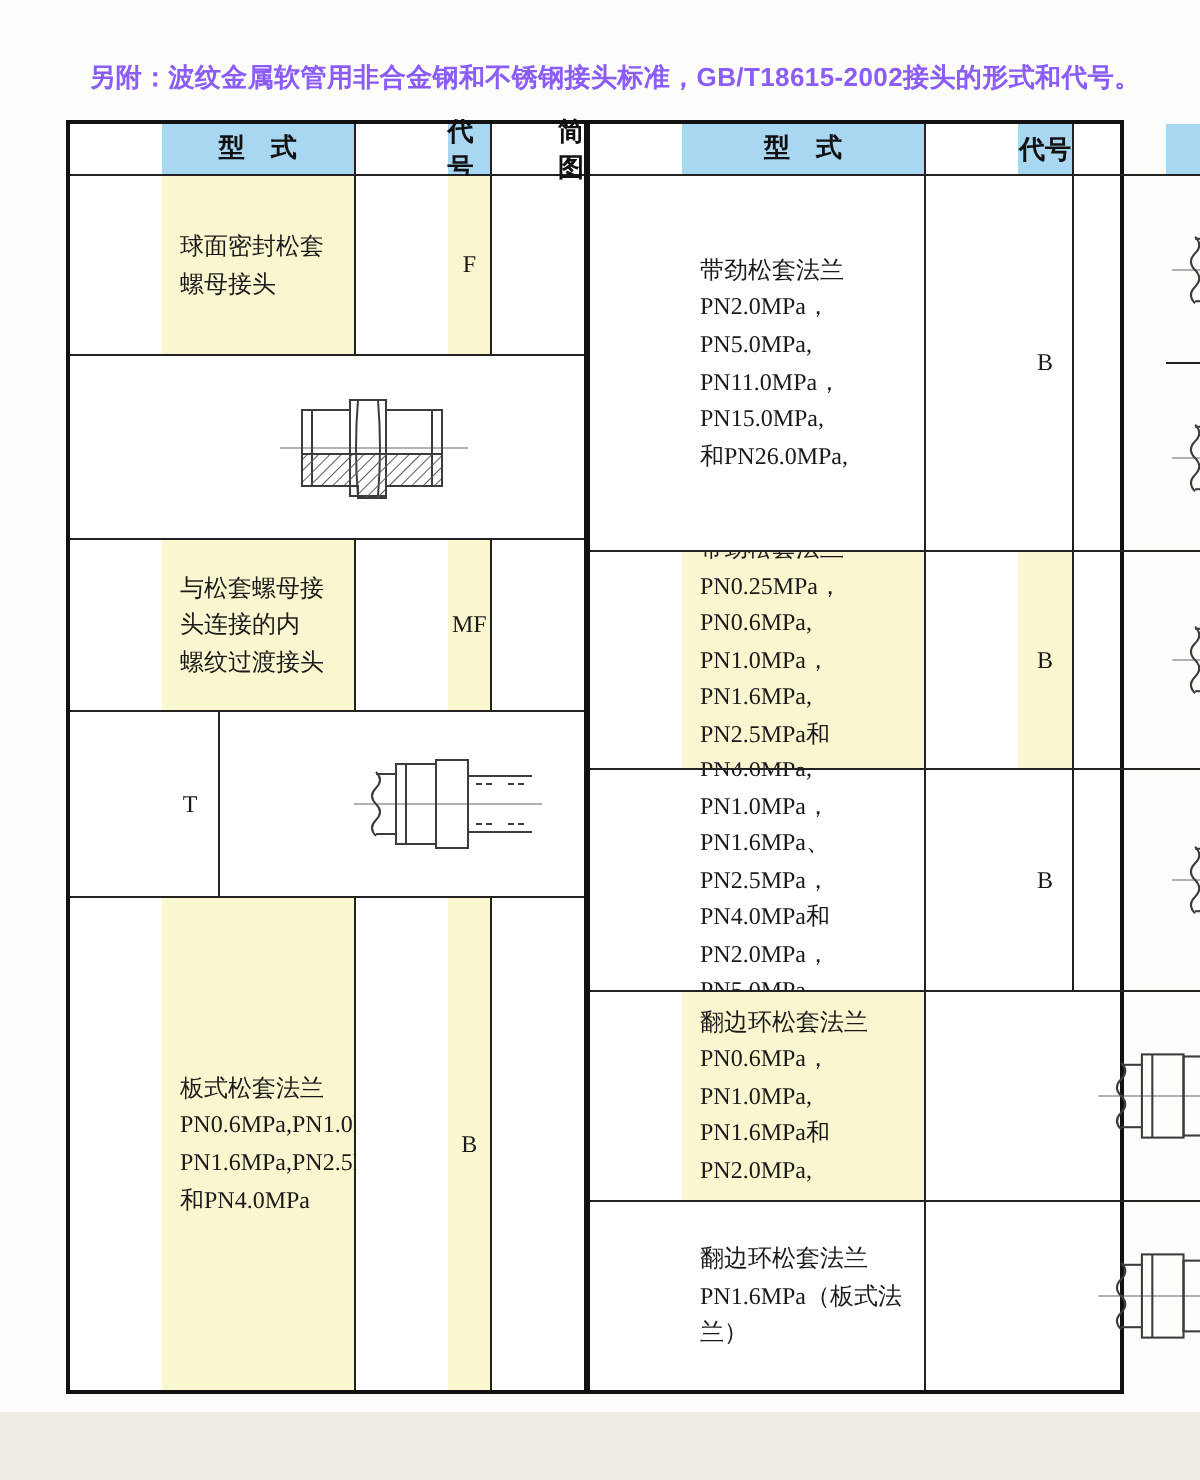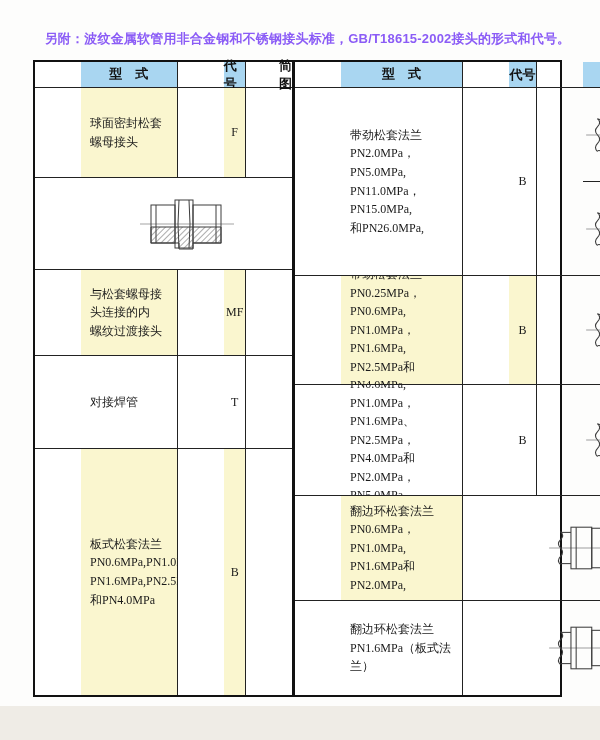--- a/index.html
+++ b/index.html
@@ -178,21 +178,20 @@
       <div class="cell c-code hl">MF</div>
       <div class="cell c-diag">
         <svg class="diag" width="100" height="72" viewBox="0 0 100 74">
             <use href="#cl"></use>
             <use href="#fmf"></use>
           </svg>
       </div>
     </div>
 
     <div class="row" style="height:92px">
-      <div class="cell c-type">对接焊管</div>
       <div class="cell c-code">T</div>
       <div class="cell c-diag">
         <svg class="diag" width="100" height="74" viewBox="0 0 100 74">
             <use href="#cl"></use>
             <use href="#hose"></use>
             <use href="#ft"></use>
           </svg>
       </div>
     </div>
 

